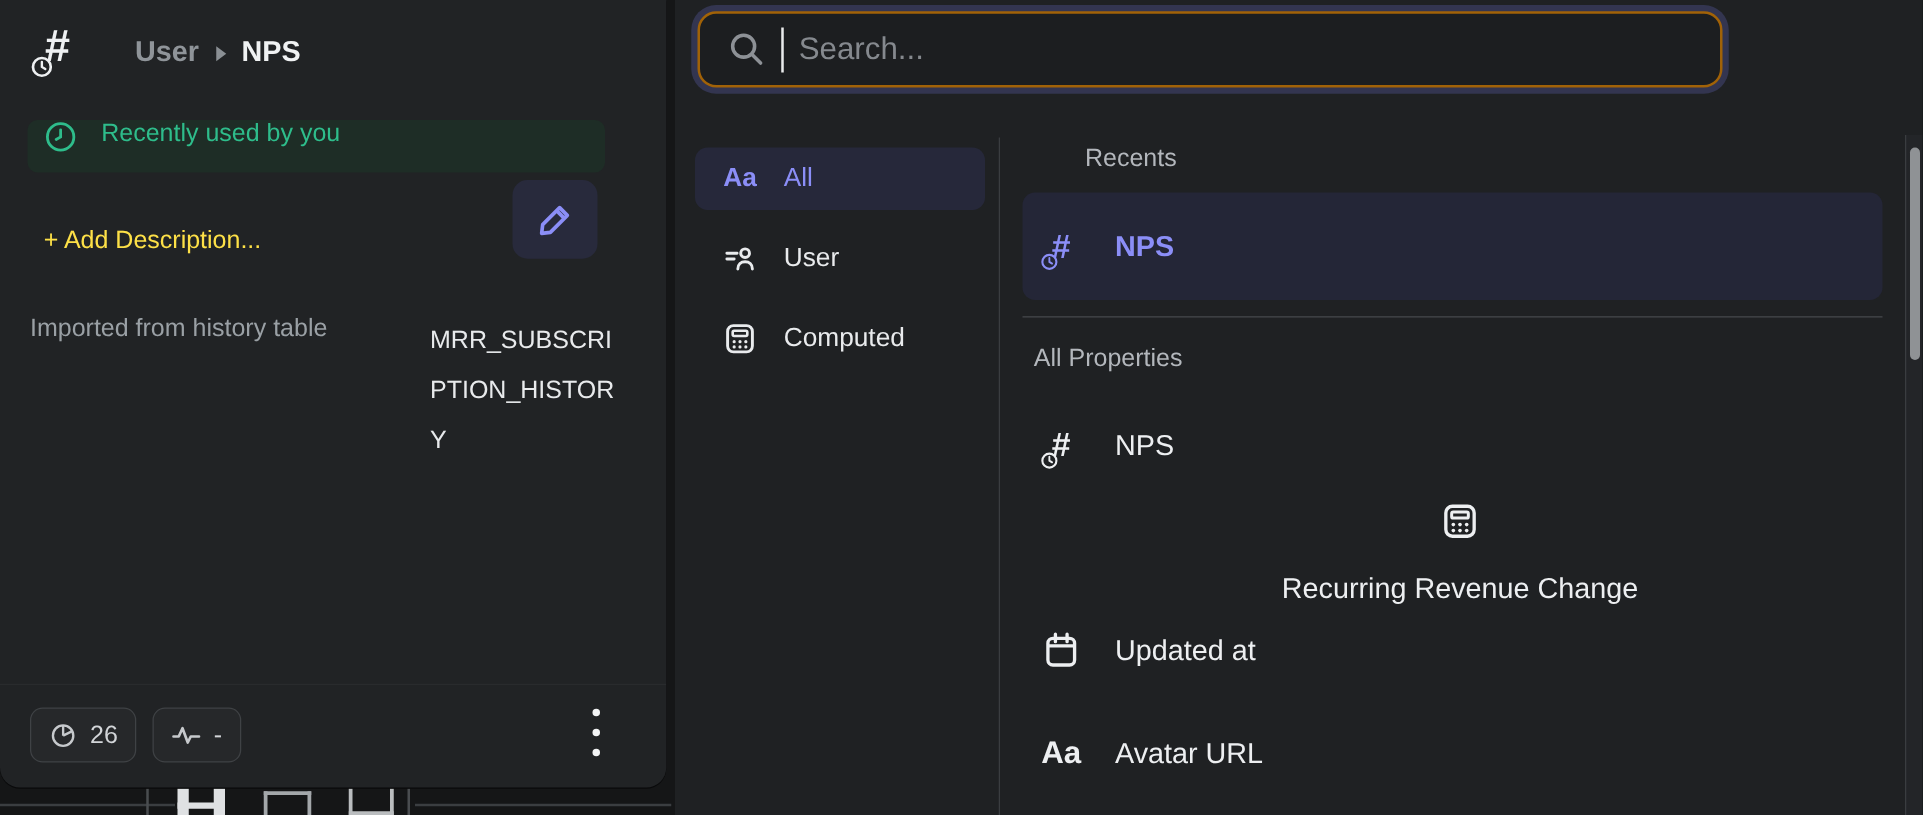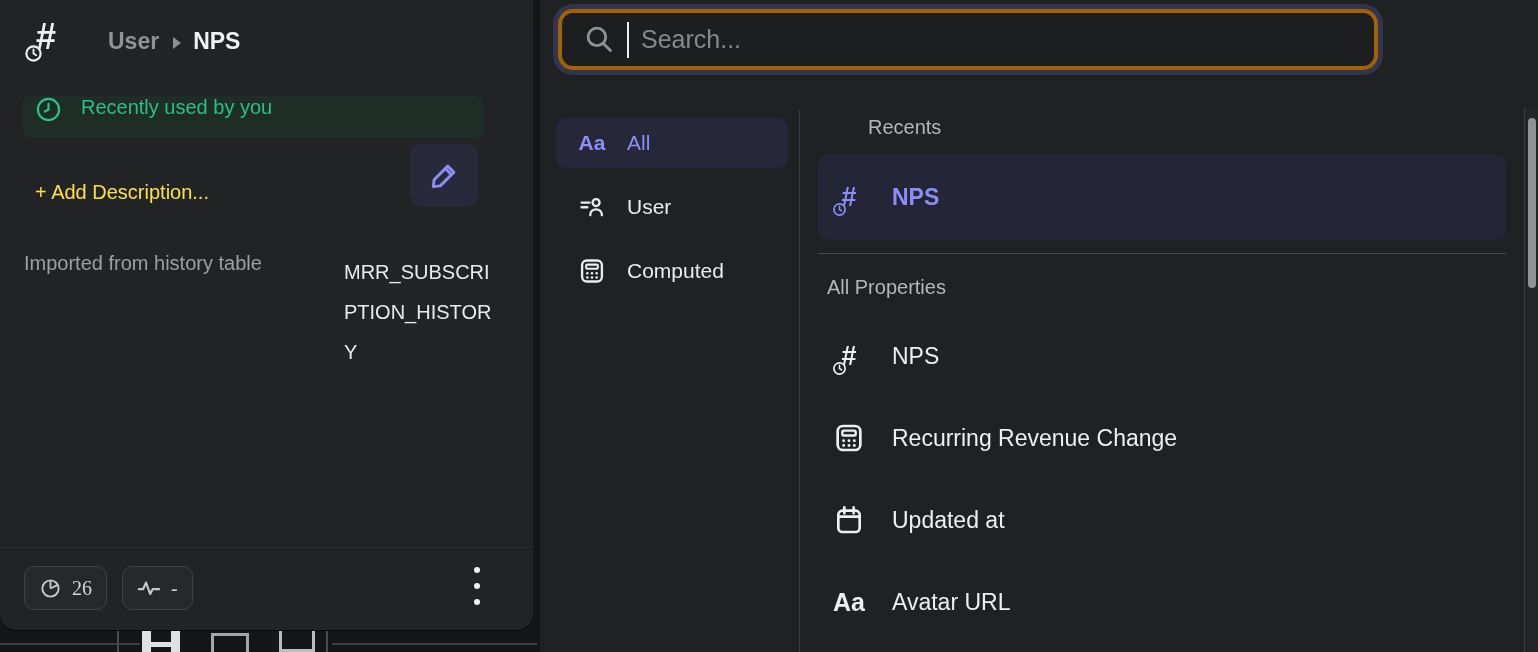--- a/index.html
+++ b/index.html
@@ -56,34 +56,34 @@
     position:absolute; left:344px; top:252px; width:158px;
     font-size:20px; line-height:40px; color:#e8eaec;
     word-break:break-all;
   }
 
   .footer-line { position:absolute; left:0; top:547px; width:533px; height:1px; background:rgba(255,255,255,0.04); }
   .chip {
     position:absolute; top:566px; height:44px;
     display:flex; align-items:center; gap:10px; padding:0 14px;
     border:1px solid #3f4245; border-radius:10px; background:#26282a;
-    color:#d2d5d8; font-size:20px; cursor:pointer;font-family:Liberation Serif, serif;
+    color:#d2d5d8; font-size:20px; cursor:pointer;
   }
   .chip-count { left:24px; }
   .chip-trend { left:122px; }
   .kebab { position:absolute; left:462px; top:558px; width:30px; height:56px;
     display:flex; flex-direction:column; align-items:center; justify-content:center; gap:10px; cursor:pointer; }
   .kebab i { width:6px; height:6px; border-radius:50%; background:#f2f3f4; }
 
   
   .modal { position:absolute; left:540px; top:0; width:998px; height:652px; background:#1f2123; z-index:2; }
 
   .search-box {
     position:absolute; left:18px; top:9px; width:820px; height:61px;
-    border:4px solid #a16207; border-radius:15px; background:#1c1e20;
+    border:2px solid #a16207; border-radius:15px; background:#1c1e20;
     box-shadow:0 0 0 5px rgba(122,128,243,0.22);
     display:flex; align-items:center; padding-left:22px; gap:12px;
   }
   .caret { width:2px; height:36px; background:#e9ebec; }
   .search-input {
     flex:1; background:transparent; border:none; outline:none;
     font-family:"Liberation Sans", sans-serif;
     font-size:25px; color:#e9ebec; padding:0;
   }
   .search-input::placeholder { color:#85898e; }
@@ -282,21 +282,21 @@
         <span class="hash-glyph">#</span>
         <svg class="clock-badge" style="left:-9px; bottom:-4px;" width="15" height="15" viewBox="0 0 16 16">
           <circle cx="8" cy="8" r="6" fill="#1f2123" stroke="#edeff1" stroke-width="1.8"></circle>
           <path d="M8 4.6 V8 L10.3 9.5" fill="none" stroke="#edeff1" stroke-width="1.6" stroke-linecap="round"></path>
         </svg>
       </span>
     </span>
     <span>NPS</span>
   </div>
 
-  <div class="prop-item" style="top:412px;">
+  <div class="prop-item" style="top:401px;flex-direction:column;">
     <span class="picon">
       <svg width="32" height="32" viewBox="0 0 24 24">
         <rect x="3.5" y="3" width="17" height="18" rx="4" fill="none" stroke="#edeff1" stroke-width="2"></rect>
         <rect x="7" y="6.5" width="10" height="3.6" rx="1" fill="none" stroke="#edeff1" stroke-width="1.8"></rect>
         <circle cx="8" cy="14" r="1.1" fill="#edeff1"></circle>
           <circle cx="12" cy="14" r="1.1" fill="#edeff1"></circle>
           <circle cx="16" cy="14" r="1.1" fill="#edeff1"></circle>
         <circle cx="8" cy="17.6" r="1.1" fill="#edeff1"></circle>
           <circle cx="12" cy="17.6" r="1.1" fill="#edeff1"></circle>
           <circle cx="16" cy="17.6" r="1.1" fill="#edeff1"></circle>

